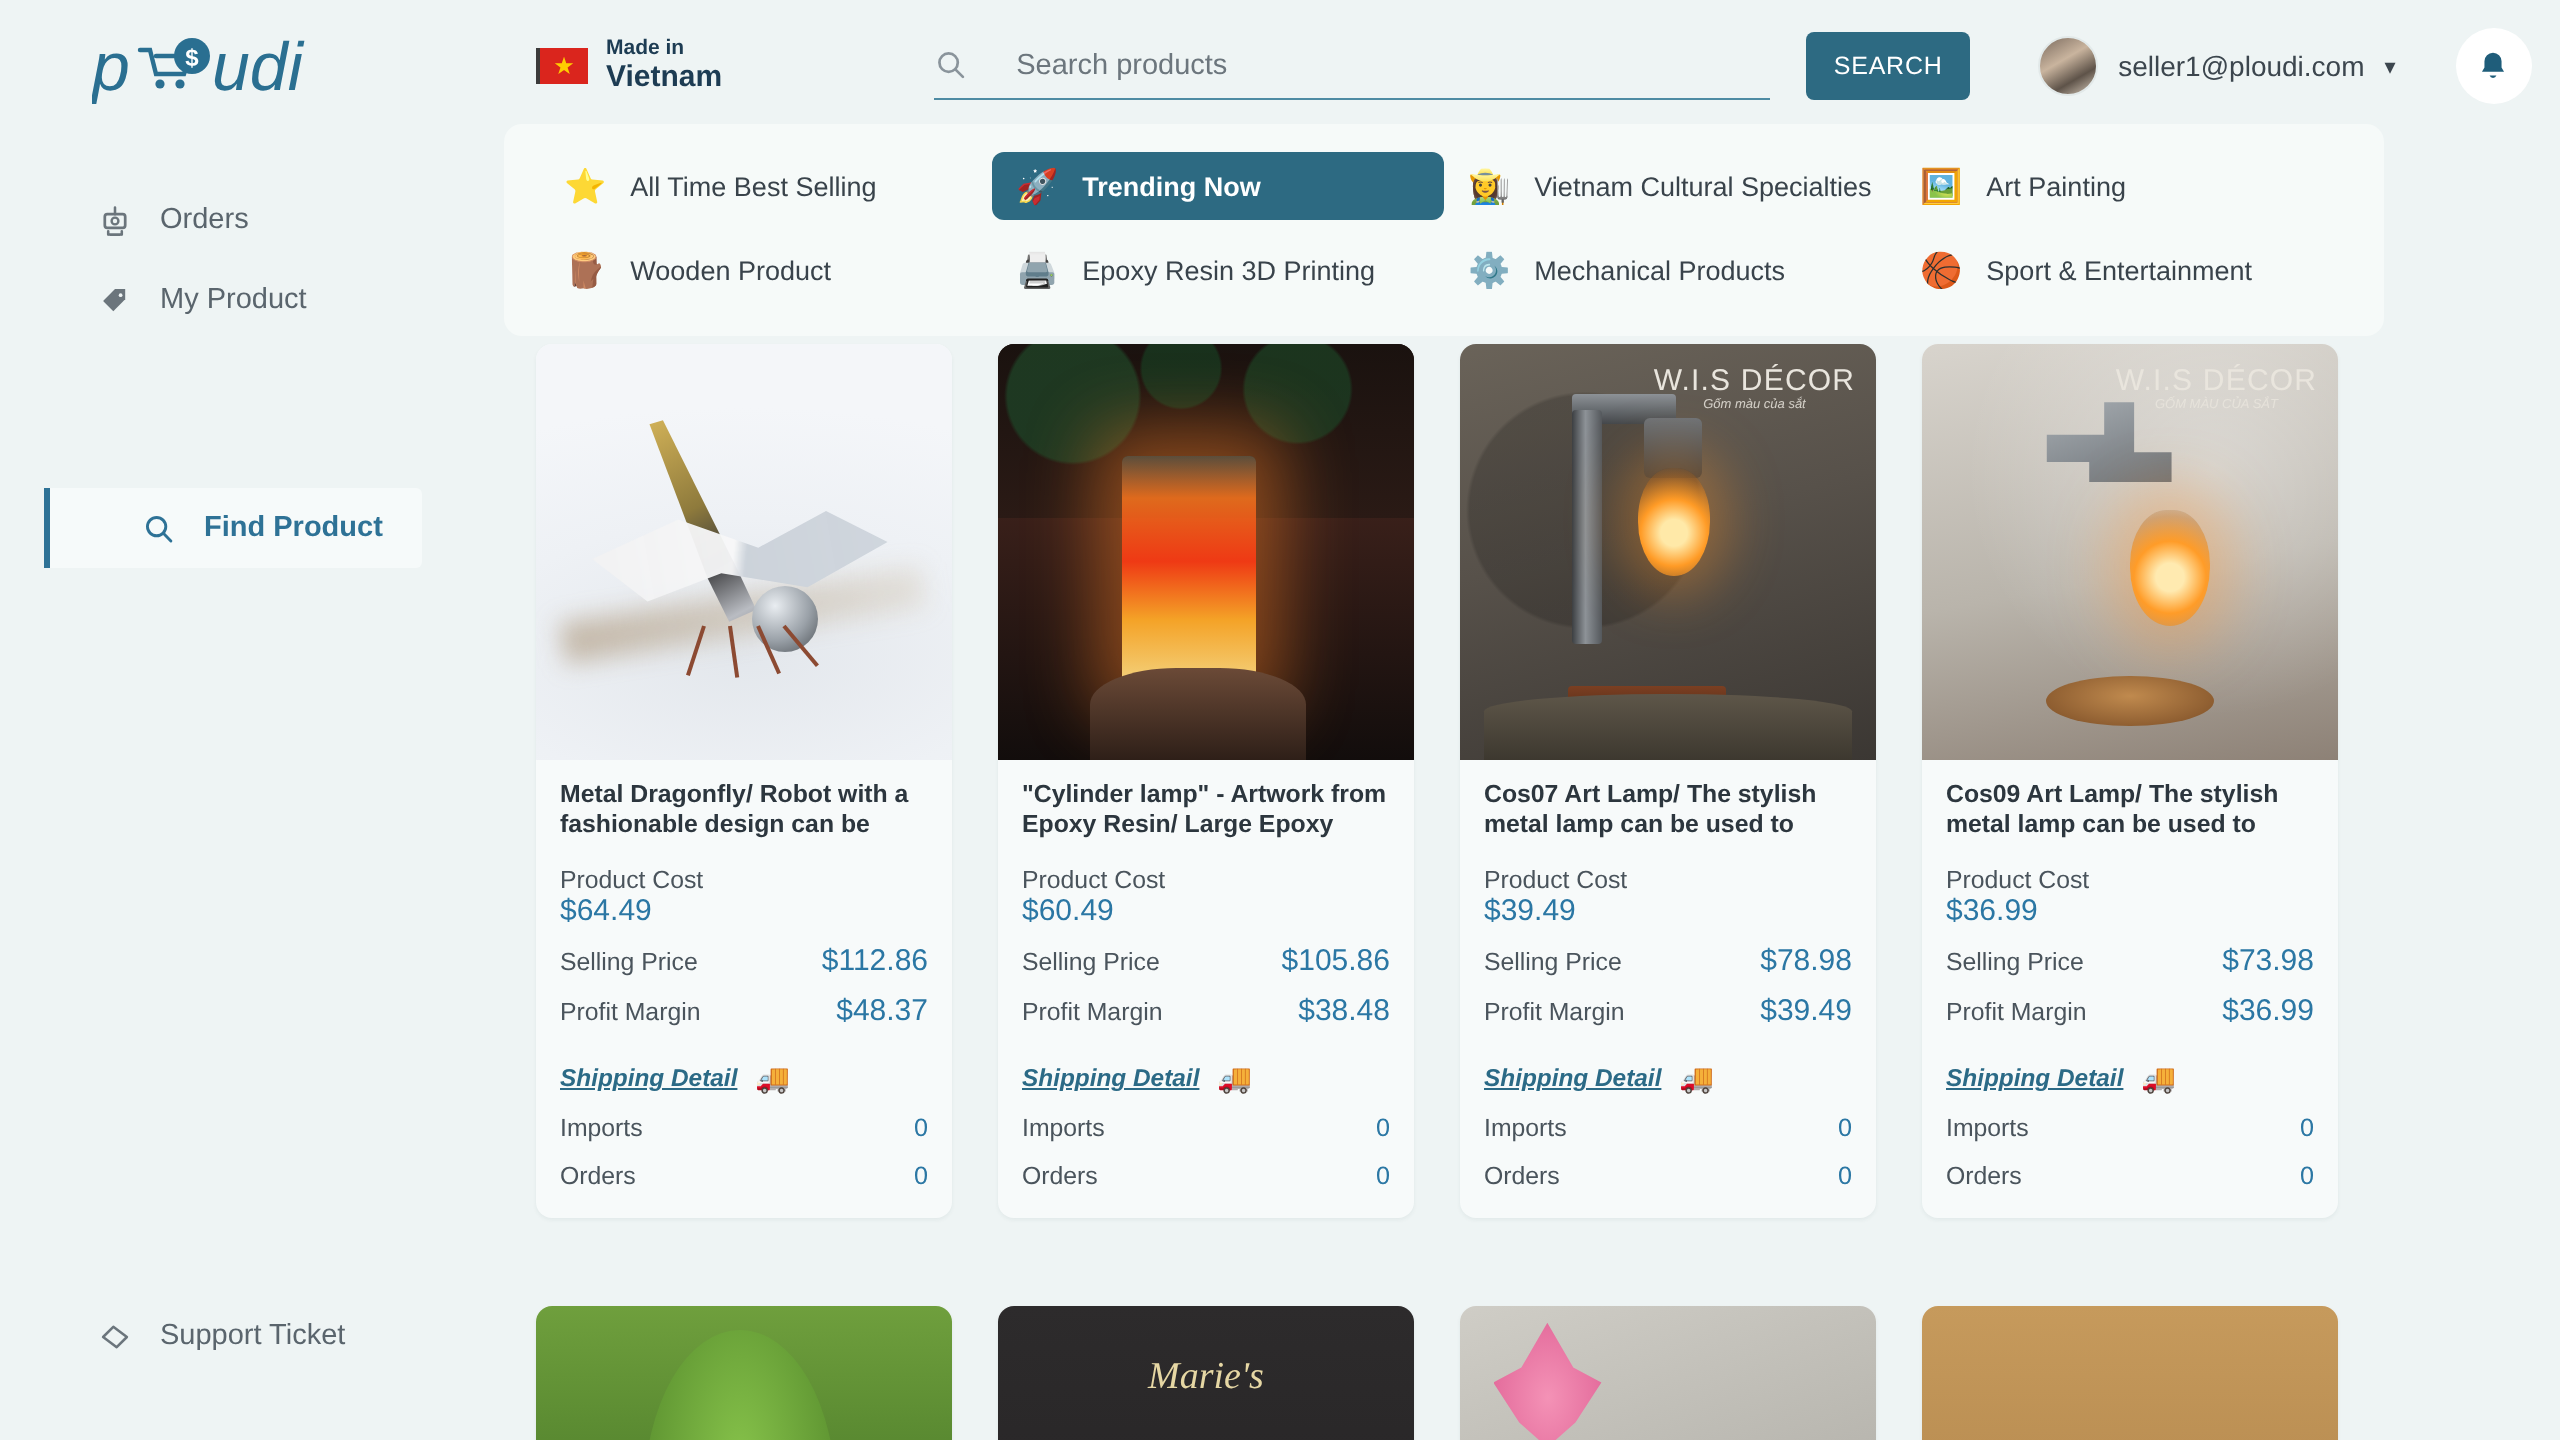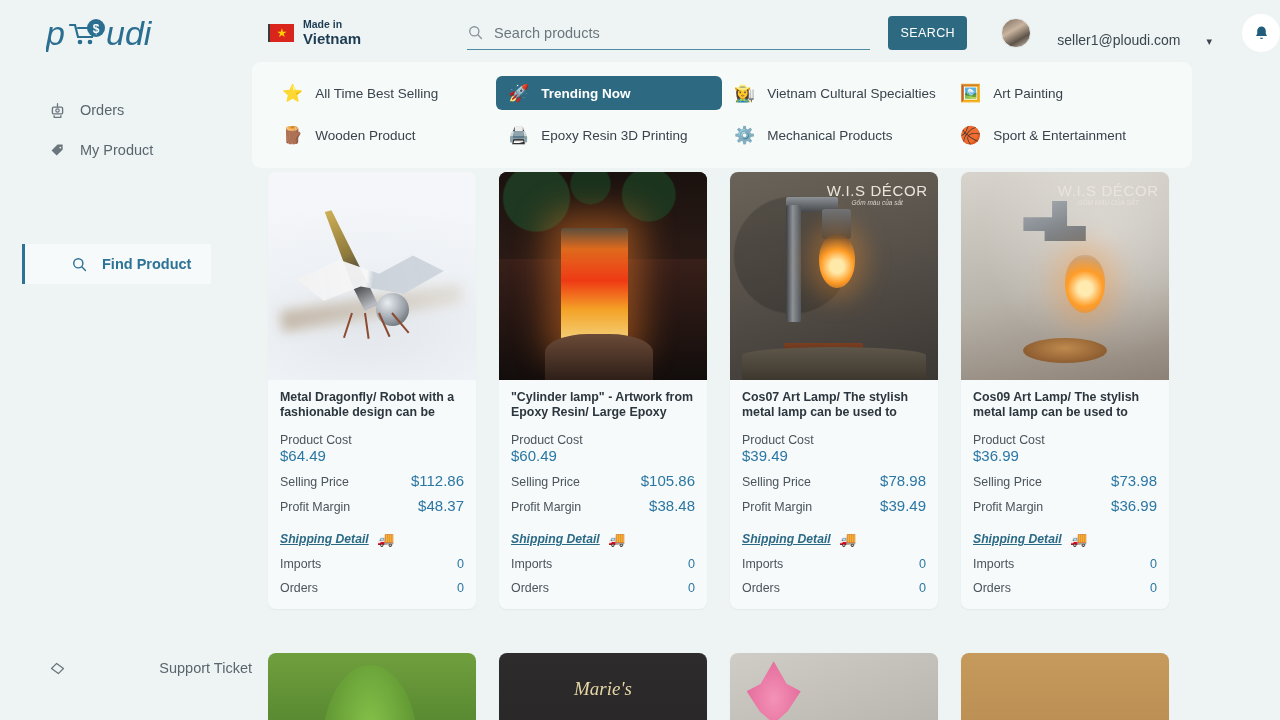--- a/index.html
+++ b/index.html
@@ -60,37 +60,37 @@
     border-left: 2px solid #3b3b3b;
   }
   .flag .star { color: #ffcd00; font-size: 12px; line-height: 1; }
   .made-in-txt { line-height: 1.08; }
   .made-in-txt .t1 { font-size: 10.5px; color: #1d3c53; font-weight: bold; }
   .made-in-txt .t2 { font-size: 15px; color: #1d3c53; font-weight: bold; }
 
   .searchbar {
     margin-left: 106px; width: 418px; position: relative;
     border-bottom: 1.6px solid #4e8ba3; height: 33px;
-    display: flex; align-items: center; gap: 10px;
+    display: flex; align-items: center; gap: 24px;
   }
   .searchbar .sicon { color: #8a949b; display: flex; }
   .searchbar input {
     border: none; outline: none; background: transparent;
     font-family: "Liberation Sans", sans-serif; font-size: 14.5px;
     color: #4a545c; width: 360px;
   }
   .searchbar input::placeholder { color: #6c767d; }
 
   .search-btn {
     margin-left: 18px; width: 82px; height: 34px;
     background: #2d6a82; color: #fff; border: none; border-radius: 4px;
     font-size: 12.5px; font-family: "Liberation Sans", sans-serif;
     letter-spacing: .4px; cursor: pointer;
   }
-  .account { display: flex; align-items: flex-end; gap: 26px; margin-left: 34px; cursor: pointer; }
+  .account { display: flex; align-items: center; gap: 10px; margin-left: 34px; cursor: pointer; }
   .avatar {
     width: 30px; height: 30px; border-radius: 50%;
     background: linear-gradient(150deg,#7a6a5e 0%,#c9b49e 40%,#5e5349 70%,#d8cbbb 100%);
     border: 1px solid #e2e9e9; flex: none;
   }
   .account-email { font-size: 14px; color: #3c464e; }
   .chev { color: #3c464e; font-size: 11px; }
   .bell {
     margin-left: 30px; width: 38px; height: 38px; border-radius: 50%;
     background: #fff; display: flex; align-items: center; justify-content: center;
@@ -352,21 +352,21 @@
               <path d="M12.7 12.7 L17 17" stroke="#2e7296" stroke-width="1.7" stroke-linecap="round"></path>
             </svg>
         </span>
         <span class="nav-item-label">Find Product</span>
       </div>
     </nav>
 
     <div class="nav-spacer"></div>
 
     <nav class="nav-bottom">
-      <div class="nav-item" style="margin-bottom:22px;justify-content:space-between;">
+      <div class="nav-item" style="margin-bottom:22px;">
         <span class="ico">
           <svg width="17" height="17" viewBox="0 0 20 20">
               <path d="M3 10 L9 4 L17 10 L11 16 Z" fill="none" stroke="#6b757c" stroke-width="1.5" stroke-linejoin="round"></path>
             </svg>
         </span>
         <span class="nav-item-label">Support Ticket</span>
       </div>
     </nav>
   </aside>
 

